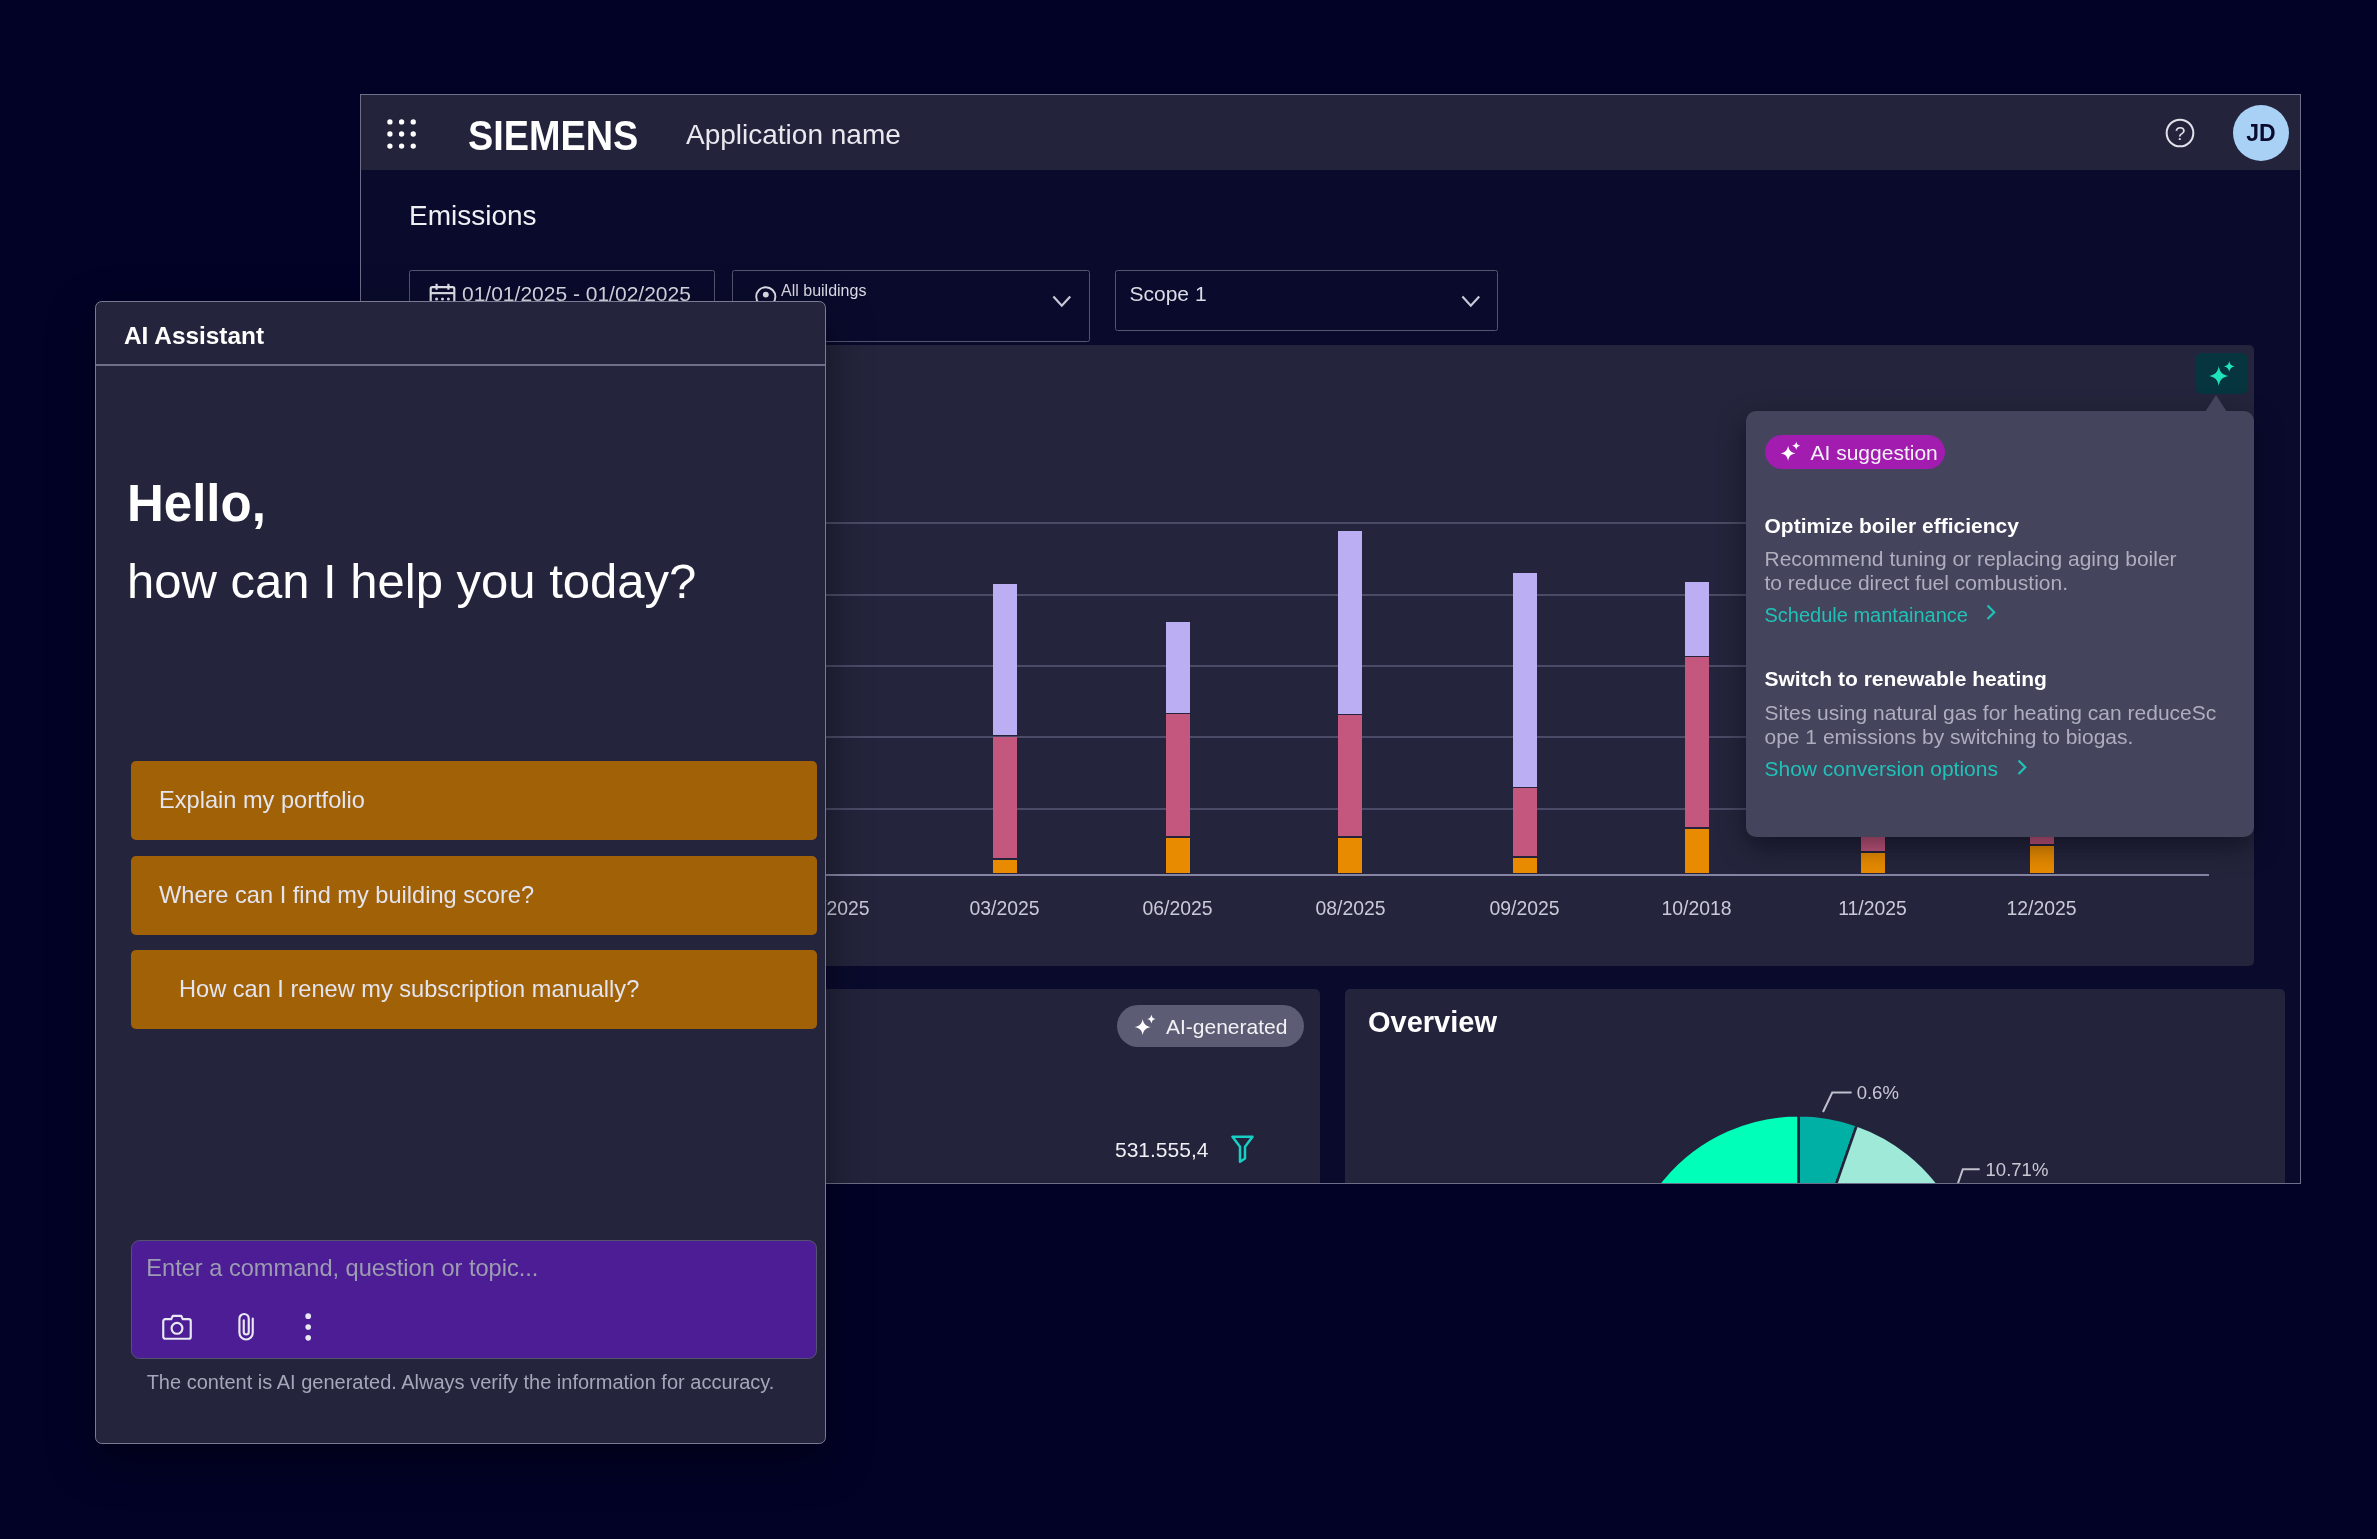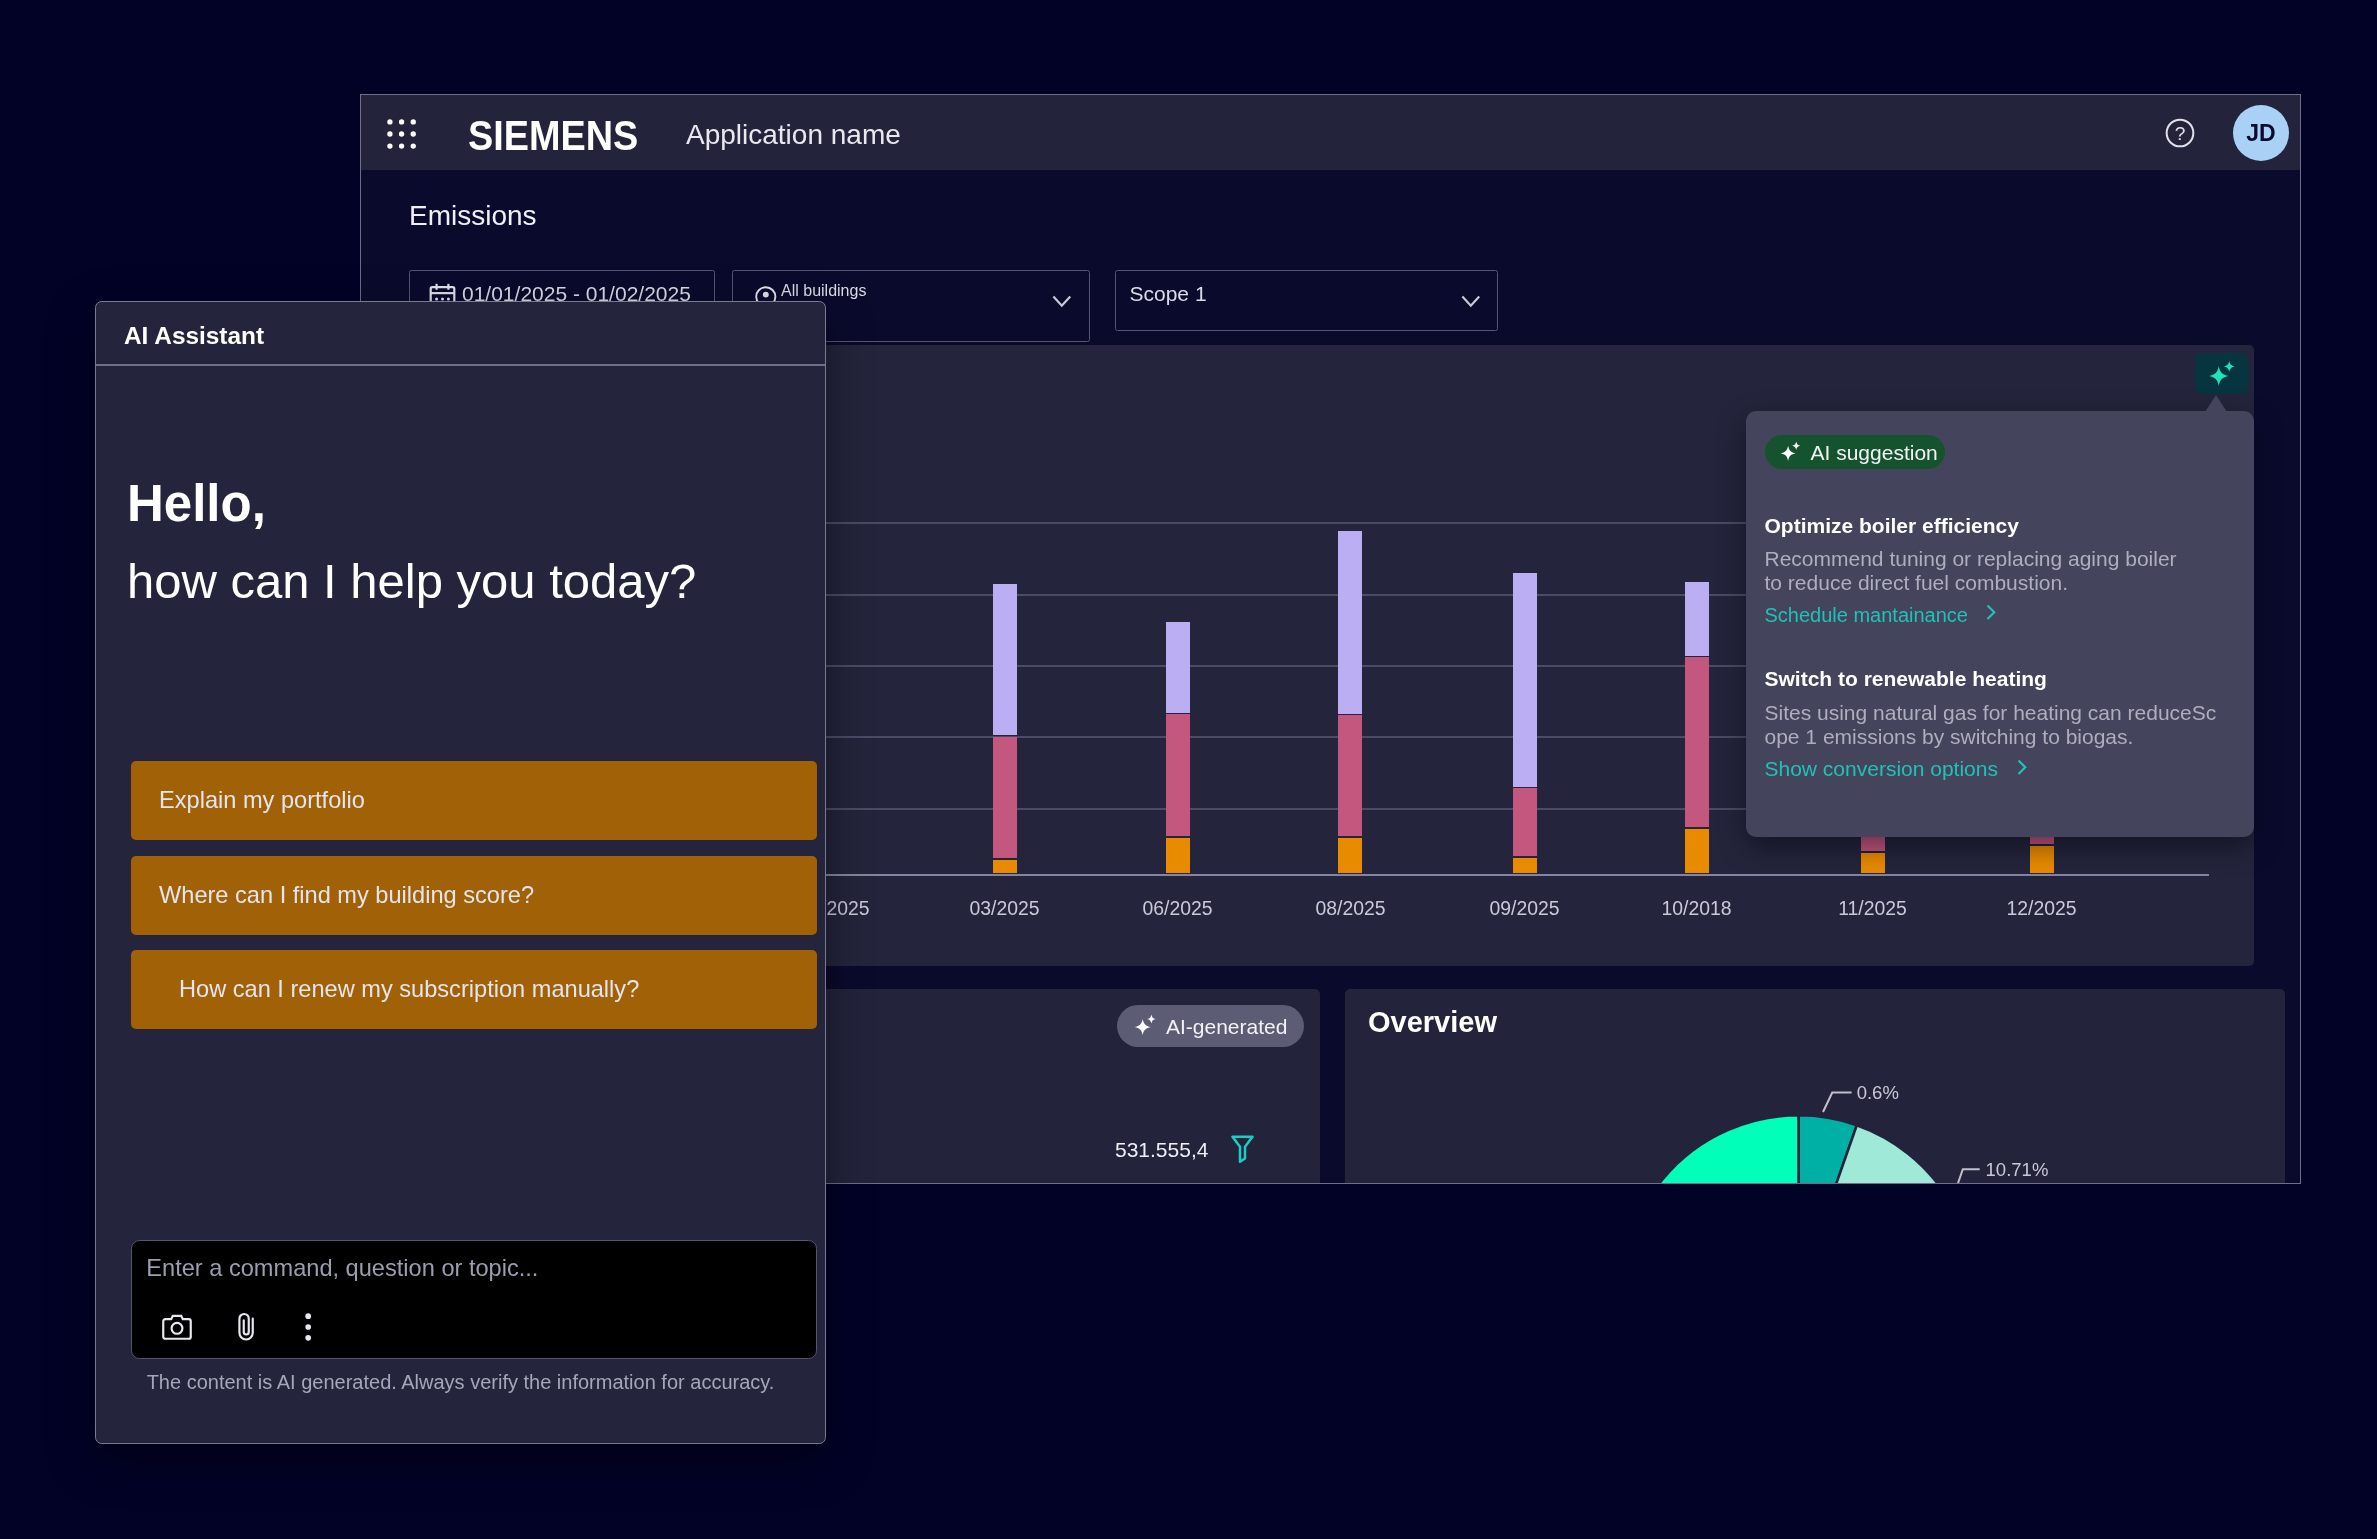--- a/index.html
+++ b/index.html
@@ -174,21 +174,21 @@
       <polyline points="724,240 733,214 753,214" fill="none" stroke="#c0c0cc" stroke-width="2.4"></polyline>
       <text x="760" y="222" font-size="22" fill="#c9c9d5" font-family="Liberation Sans">10.71%</text>
     </svg>
   </div>
 
   <div class="abs" id="popup" style="left:1385px; top:316px; width:508px; height:426px;
        background:#44445c; border-radius:10px; box-shadow:0 10px 29px rgba(0,0,10,0.45);">
     <div class="abs" style="left:459px; top:-16px; width:0; height:0;
          border-left:11.8px solid transparent; border-right:11.8px solid transparent;
          border-bottom:17px solid #44445c;"></div>
-    <div class="abs" style="left:18.5px; top:24.4px; width:180px; height:34px; background:#14532d;
+    <div class="abs" style="left:18.5px; top:24.4px; width:180px; height:34px; background:#a21caf;
          border-radius:17px;">
       <svg style="position:absolute;left:15px;top:5.9px;" width="22" height="22" viewBox="0 0 38 36">
         <path d="M14 7 C15.5 15 19 18.5 27 20 C19 21.5 15.5 25 14 33 C12.5 25 9 21.5 1 20 C9 18.5 12.5 15 14 7 Z" fill="#ffffff"></path>
         <path d="M28 0 C28.8 4.5 30.7 6.4 35.2 7.2 C30.7 8 28.8 9.9 28 14.4 C27.2 9.9 25.3 8 20.8 7.2 C25.3 6.4 27.2 4.5 28 0 Z" fill="#ffffff"></path>
       </svg>
       <div class="abs" style="left:46px; top:5.9px; font-size:21px; color:#f2f2f6; white-space:nowrap;">AI suggestion</div>
     </div>
     <div class="abs" style="left:18.5px; top:103px; font-size:21px; font-weight:bold; color:#ffffff; white-space:nowrap;">Optimize boiler efficiency</div>
     <div class="abs" style="left:18.5px; top:136px; font-size:21px; line-height:23.6px; color:#aeaebe; white-space:nowrap;">Recommend tuning or replacing aging boiler<br>to reduce direct fuel combustion.</div>
     <div class="abs" style="left:18.5px; top:192px; font-size:20px; color:#20c2b8; white-space:nowrap;">Schedule mantainance
@@ -210,21 +210,21 @@
      background:#24243c; border:1.7px solid #7a7a95; border-radius:6.7px;
      box-shadow:0 15px 47px rgba(0,0,0,0.42);">
   <div class="abs" style="left:28px; top:20px; font-size:24.4px; font-weight:bold; color:#ffffff;">AI Assistant</div>
   <div class="abs" style="left:0; top:62px; width:100%; height:1.7px; background:#6f6f8a;"></div>
   <div class="abs" id="hello" style="left:31px; top:163px; font-size:49px; line-height:77px; color:#ffffff;">
     <span style="font-size:51px; font-weight:bold;">Hello,</span><br>how can I help you today?</div>
   <div class="abs abtn" style="top:459px;">Explain my portfolio</div>
   <div class="abs abtn" style="top:554px;">Where can I find my building score?</div>
   <div class="abs abtn" style="top:648px;padding-left:48px;">How can I renew my subscription manually?</div>
   <div class="abs" id="inputbox" style="left:35px; top:938px; width:686px; height:119px;
-       border:1.7px solid #555570; border-radius:8.4px; background:#000000;">
+       border:1.7px solid #555570; border-radius:8.4px; background:#4c1d95;">
     <div class="abs" style="left:14.3px; top:14.3px; font-size:23.6px; color:#9d9db1; white-space:nowrap;">Enter a command, question or topic...</div>
     <svg class="abs" style="left:30px; top:73px;" width="30" height="27" viewBox="0 0 36 32">
       <path d="M11 6 L13 2 L23 2 L25 6 L32 6 A2.5 2.5 0 0 1 34.5 8.5 L34.5 27 A2.5 2.5 0 0 1 32 29.5 L4 29.5 A2.5 2.5 0 0 1 1.5 27 L1.5 8.5 A2.5 2.5 0 0 1 4 6 Z" fill="none" stroke="#e8e8f0" stroke-width="2.6" stroke-linejoin="round"></path>
       <circle cx="18" cy="17" r="6.5" fill="none" stroke="#e8e8f0" stroke-width="2.6"></circle>
     </svg>
     <svg class="abs" style="left:101px; top:71px;" width="27" height="30" viewBox="0 0 32 36">
       <path d="M23.5 8 L23.5 25 A8 8 0 0 1 7.5 25 L7.5 8 A5.6 5.6 0 0 1 18.7 8 L18.7 24 A3 3 0 0 1 12.7 24 L12.7 10" fill="none" stroke="#e8e8f0" stroke-width="2.6" stroke-linecap="round"></path>
     </svg>
     <svg class="abs" style="left:172px; top:71px;" width="8.4" height="30" viewBox="0 0 10 36">
       <circle cx="5" cy="5" r="3.4" fill="#e8e8f0"></circle>

